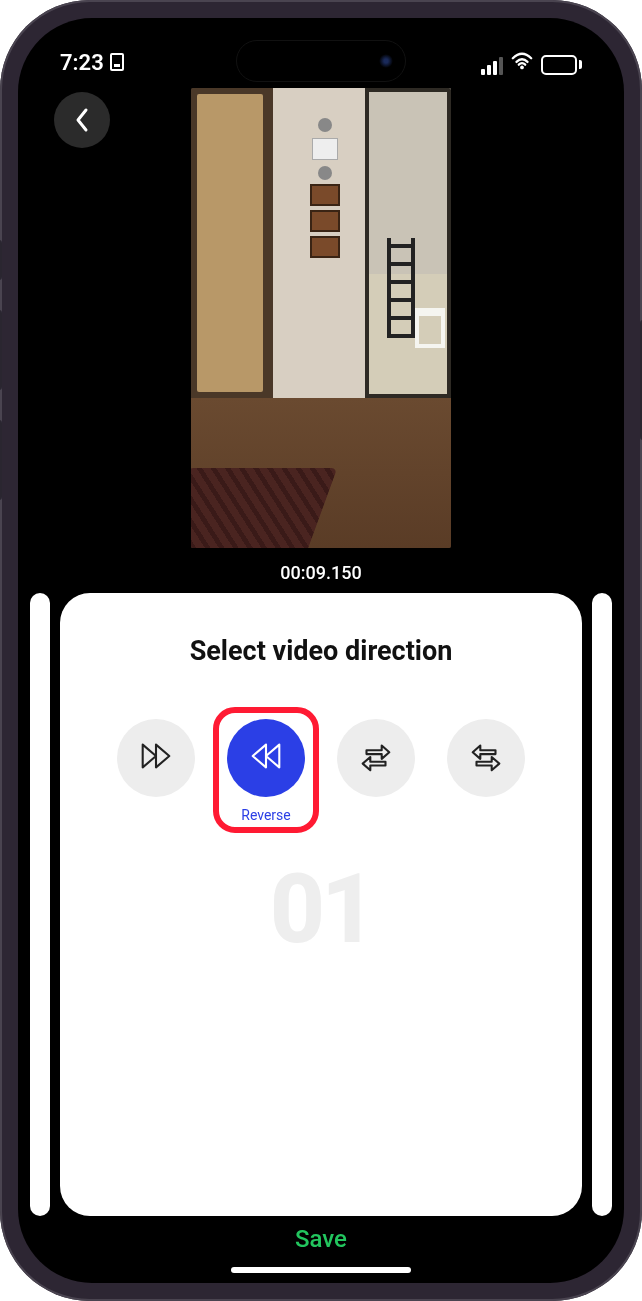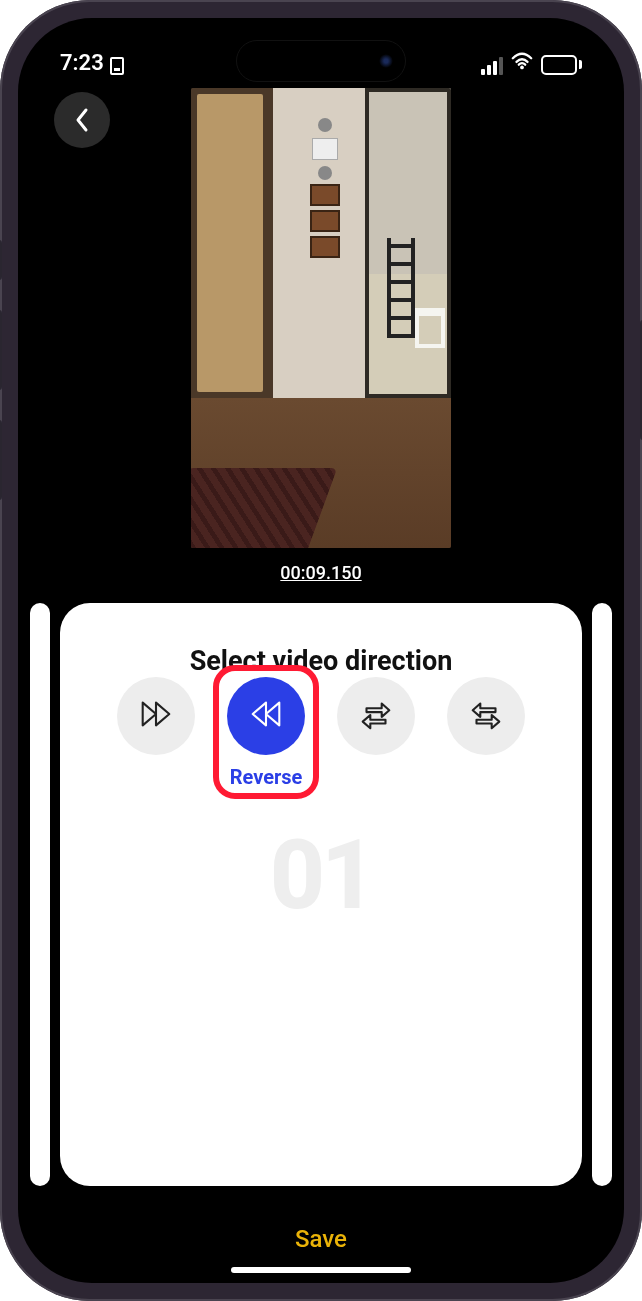--- a/index.html
+++ b/index.html
@@ -64,21 +64,21 @@
     display: flex;
     justify-content: space-between;
     align-items: center;
     padding: 22px 42px 0 42px;
     color: #fff;
     font-size: 22px;
     font-weight: 600;
     z-index: 40;
     position: relative;
   }
-  .status-left { display:flex; align-items:flex-end; gap:6px;}
+  .status-left { display:flex; align-items:center; gap:6px;}
   .status-right { display:flex; align-items:flex-end; gap:8px;}
   .card-icon{width:14px;height:18px;border:2px solid #fff;border-radius:2px;display:inline-block;position:relative;}
   .card-icon::after{content:"";position:absolute;bottom:2px;left:2px;right:2px;height:3px;background:#fff;}
   .cell-bars{display:flex;align-items:flex-end;gap:2px;}
   .cell-bars span{width:4px;background:#fff;border-radius:1px;}
   .cell-bars span:nth-child(1){height:6px;}
   .cell-bars span:nth-child(2){height:10px;}
   .cell-bars span:nth-child(3){height:14px;}
   .cell-bars span:nth-child(4){height:18px;background:#555;}
   .battery{display:flex;align-items:center;gap:2px;}
@@ -145,22 +145,21 @@
     justify-content:center;
     z-index:5;
   }
   .back-circle svg{width:18px;height:26px;stroke:#fff;}
   .timecode{
     text-align:center;
     color:#fff;
     font-size:18px;
     font-weight:500;
     margin-top:14px;
-    margin-bottom:20px;
-    text-decoration:underline;
+    margin-bottom:10px;
   }
   .sheet-row{
     display:flex;
     gap:10px;
     padding:0 12px;
     flex:1;
     min-height:0;
   }
   .sheet-peek{
     width:20px;
@@ -175,40 +174,41 @@
     position:relative;
     display:flex;
     flex-direction:column;
     align-items:center;
   }
   .sheet-title{
     font-size:27px;
     font-weight:700;
     color:#111;
     text-align:center;
+    margin-bottom:52px;
   }
   .direction-row{
     display:flex;
     gap:32px;
     align-items:flex-start;
     justify-content:center;
   }
   .dir-btn{
     width:78px;
     height:78px;
     border-radius:50%;
     background:#ededed;
     display:flex;
     align-items:center;
     justify-content:center;
     position:relative;
   }
   .dir-btn svg{width:38px;height:38px;stroke:#222;fill:none;stroke-width:2.2;}
   .dir-wrap{display:flex;flex-direction:column;align-items:center;gap:10px;position:relative;}
-  .dir-label{font-size:20px;font-weight:700;color:#2b3fe6;text-align:right;}
+  .dir-label{font-size:14px;font-weight:400;color:#2b3fe6;text-align:right;}
   .selected .dir-btn{background:#2b3fe6;}
   .selected .dir-btn svg{stroke:#fff;}
   .highlight-box{
     position:absolute;
     top:-12px;
     left:-14px;
     right:-14px;
     bottom:-10px;
     border:6px solid #ff1a33;
     border-radius:22px;
@@ -216,24 +216,24 @@
   }
   .big-number{
     font-size:96px;
     font-weight:800;
     color:#eeeeee;
     margin-top:30px;
     letter-spacing:-4px;
   }
   .save-bar{
     text-align:center;
-    color:#eab308;
+    color:#22c55e;
     font-size:24px;
     font-weight:500;
-    padding:39px 0 14px;
+    padding:9px 0 14px;
   }
   .home-indicator{
     width:180px;
     height:6px;
     background:#fff;
     border-radius:4px;
     margin:0 auto 10px;
   }
   .wifi-icon svg{width:22px;height:18px;}
 </style>

